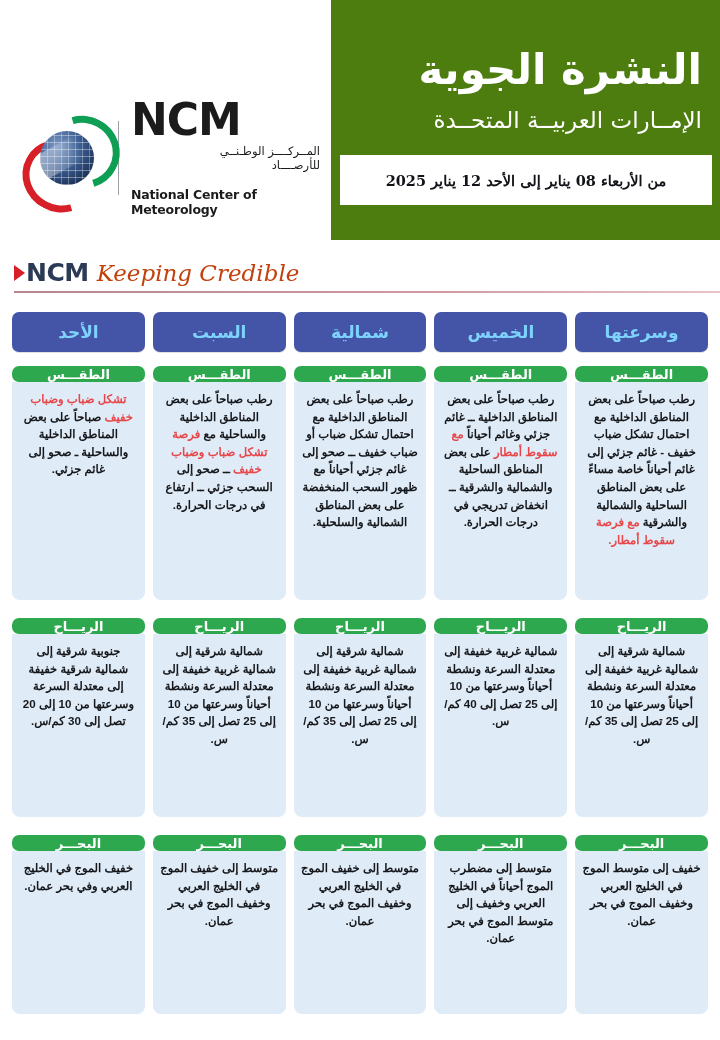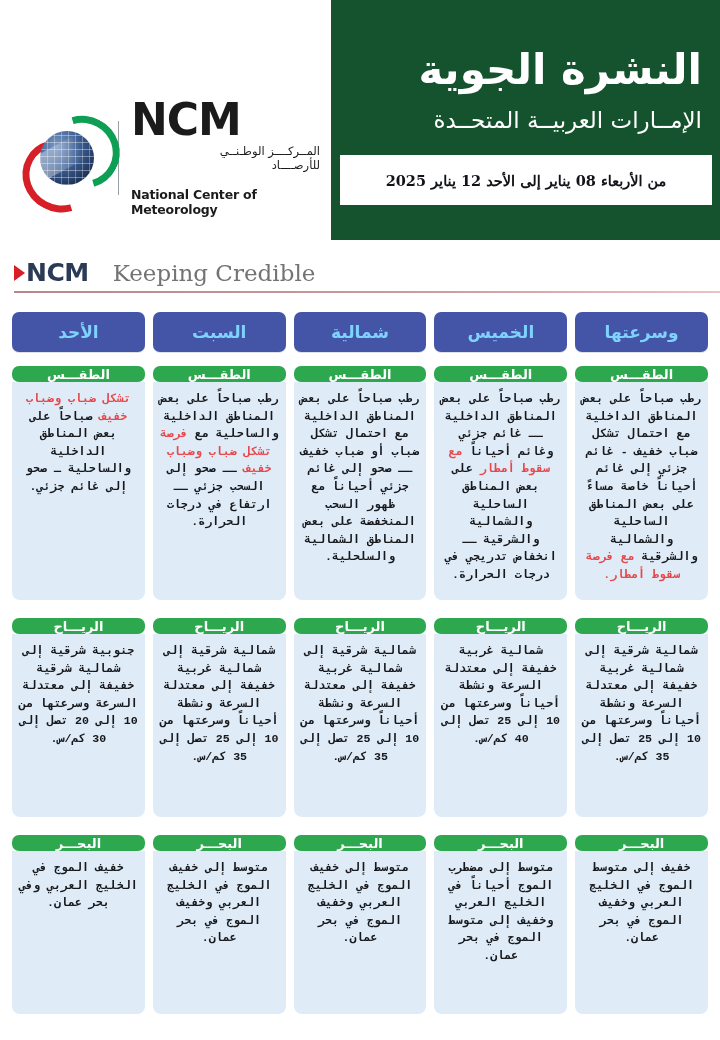--- a/index.html
+++ b/index.html
@@ -22,21 +22,21 @@
     position: absolute;
     left: 0; top: 0;
     width: 720px;
     height: 240px;
   }
   #red-banner {
     position: absolute;
     left: 331px; top: 0;
     width: 389px;
     height: 240px;
-    background: #14532d;
+    background: #4d7c0f;
   }
   #bulletin-title {
     position: absolute;
     right: 18px;
     top: 48px;
     width: 360px;
     text-align: right;
     color: #ffffff;
     font-size: 42px;
     font-weight: 700;
@@ -199,22 +199,23 @@
     margin-right: 1px;
   }
   #tagline-ncm {
     font-size: 25px;
     font-weight: 700;
     color: #2b3a55;
     letter-spacing: -0.5px;
   }
   #tagline-slogan {
     font-size: 23px;
-    color: #737373;
-    margin-left: 24px;
+    font-style: italic;
+    color: #c2410c;
+    margin-left: 8px;
     font-family: "DejaVu Serif", "Liberation Serif", serif;
   }
   #tagline-rule {
     position: absolute;
     left: 14px;
     top: 33px;
     width: 706px;
     height: 1.5px;
     background: linear-gradient(to left, #e9c3c6, #cf9aa0 40%, #b8868d);
   }
@@ -265,21 +266,21 @@
   .sec-body {
     background: #dfebf7;
     border-radius: 0 0 8px 8px;
     padding: 8px 7px 10px 7px;
     direction: rtl;
     text-align: center;
     font-size: 11.6px;
     line-height: 1.52;
     color: #16181c;
     font-weight: 700;
-    font-family: Liberation Mono, monospace;
+    font-family: Liberation Sans, sans-serif;
     overflow: hidden;
   }
   .sec-body.weather { height: 200px; }
   .sec-body.wind    { height: 165px; }
   .sec-body.sea     { height: 145px; }
   .hl { color: #e8474a; }
   .row-spacer { height: 18px; }
 </style>
 </head>
 <body>

